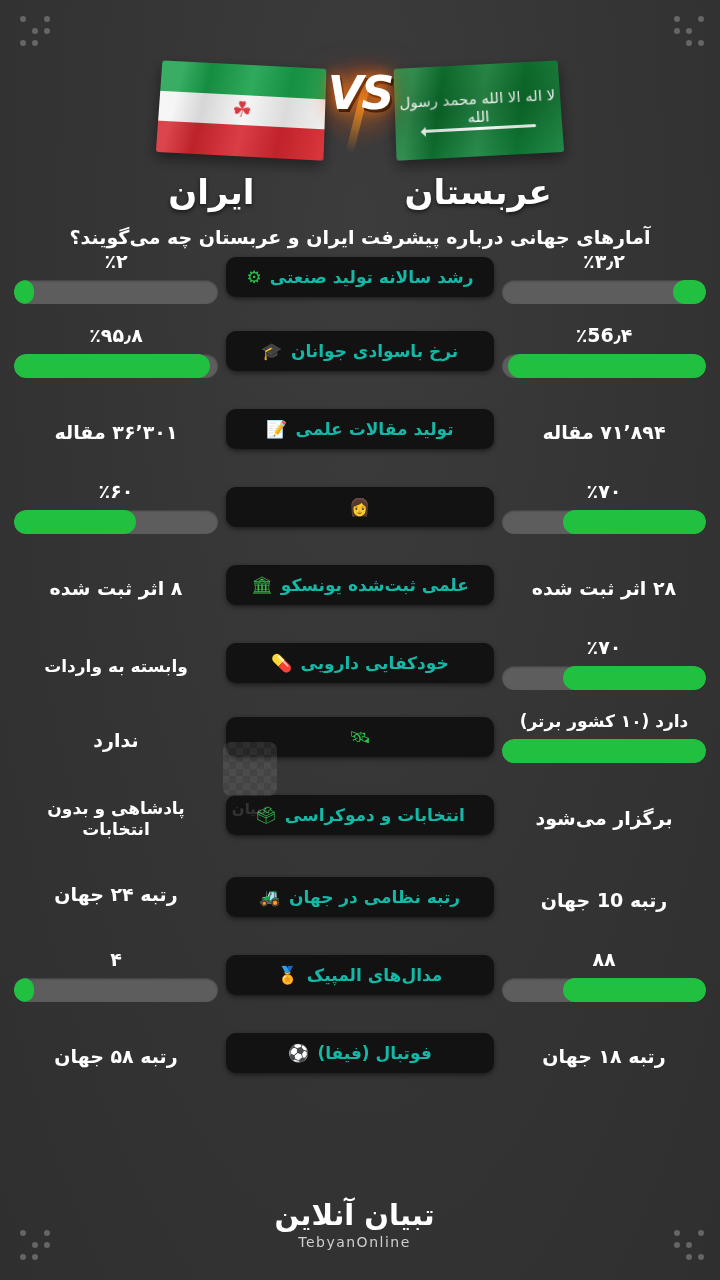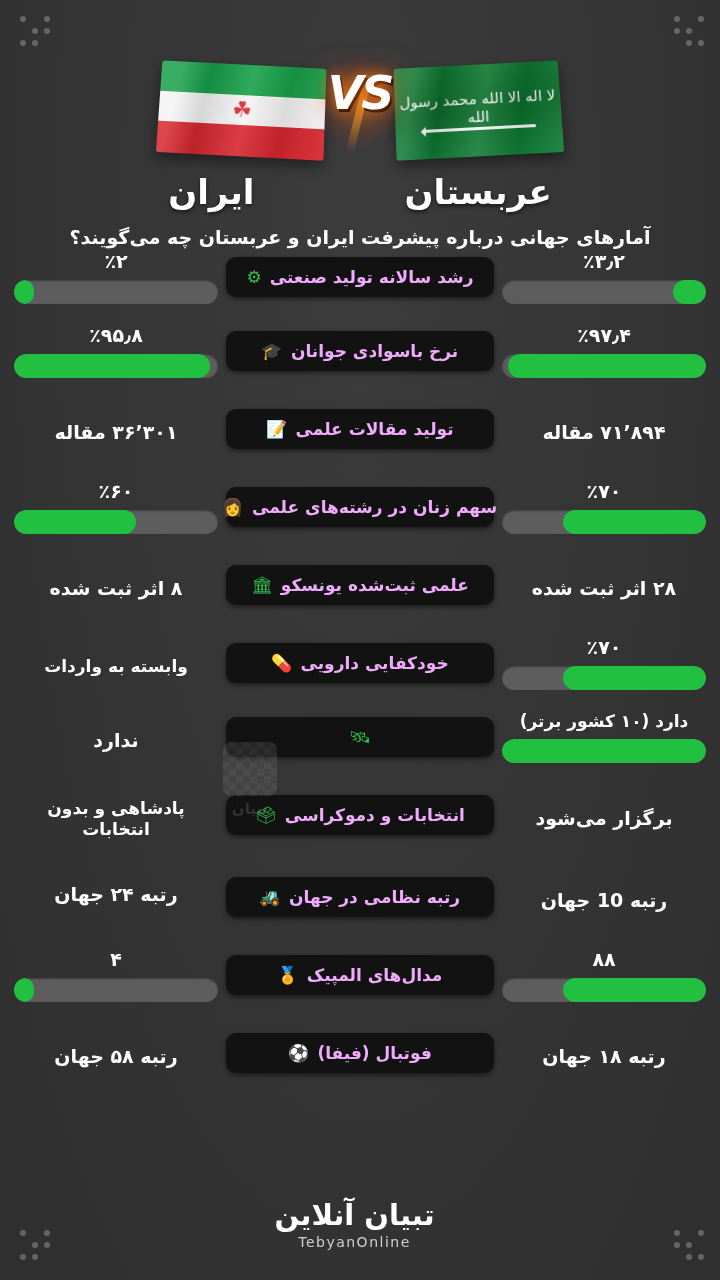--- a/index.html
+++ b/index.html
@@ -143,21 +143,21 @@
   .label-chip {
     background: #121212;
     border-radius: 10px;
     height: 40px;
     display: flex; align-items: center; justify-content: center;
     gap: 8px;
     padding: 0 12px;
     box-shadow: 0 2px 5px rgba(0,0,0,.5);
   }
   .label-chip .chip-text {
-    font-size: 17px; font-weight: 700; color: #f0abfc; white-space: nowrap;
+    font-size: 17px; font-weight: 700; color: #14b8a6; white-space: nowrap;
   }
   .chip-icon { font-size: 17px; line-height: 1; color: #2fc14d; }
 
   .side { display: flex; flex-direction: column; }   
   .side-inner { width: 100%; }
 
   .val {
     font-size: 19px; font-weight: 700; color: #ffffff;
     text-align: center; margin-bottom: 7px; line-height: 1.25;
   }
@@ -295,21 +295,21 @@
             <div class="val">٪۲</div>
             <div class="bar from-left">
               <div class="fill" style="width: 10%;"></div>
             </div>
           </div>
         </div>
       </div>
       <div class="row">
         <div class="side">
           <div class="side-inner">
-            <div class="val">٪۹۷٫۴</div>
+            <div class="val">٪56٫۴</div>
             <div class="bar from-right">
               <div class="fill" style="width: 97%;"></div>
             </div>
           </div>
         </div>
         <div class="label-chip">
           <span class="chip-text">نرخ باسوادی جوانان</span>
           <span class="chip-icon">🎓</span>
         </div>
         <div class="side">
@@ -340,21 +340,20 @@
       <div class="row">
         <div class="side">
           <div class="side-inner">
             <div class="val">٪۷۰</div>
             <div class="bar from-right">
               <div class="fill" style="width: 70%;"></div>
             </div>
           </div>
         </div>
         <div class="label-chip">
-          <span class="chip-text">سهم زنان در رشته‌های علمی</span>
           <span class="chip-icon">👩</span>
         </div>
         <div class="side">
           <div class="side-inner">
             <div class="val">٪۶۰</div>
             <div class="bar from-left">
               <div class="fill" style="width: 60%;"></div>
             </div>
           </div>
         </div>

